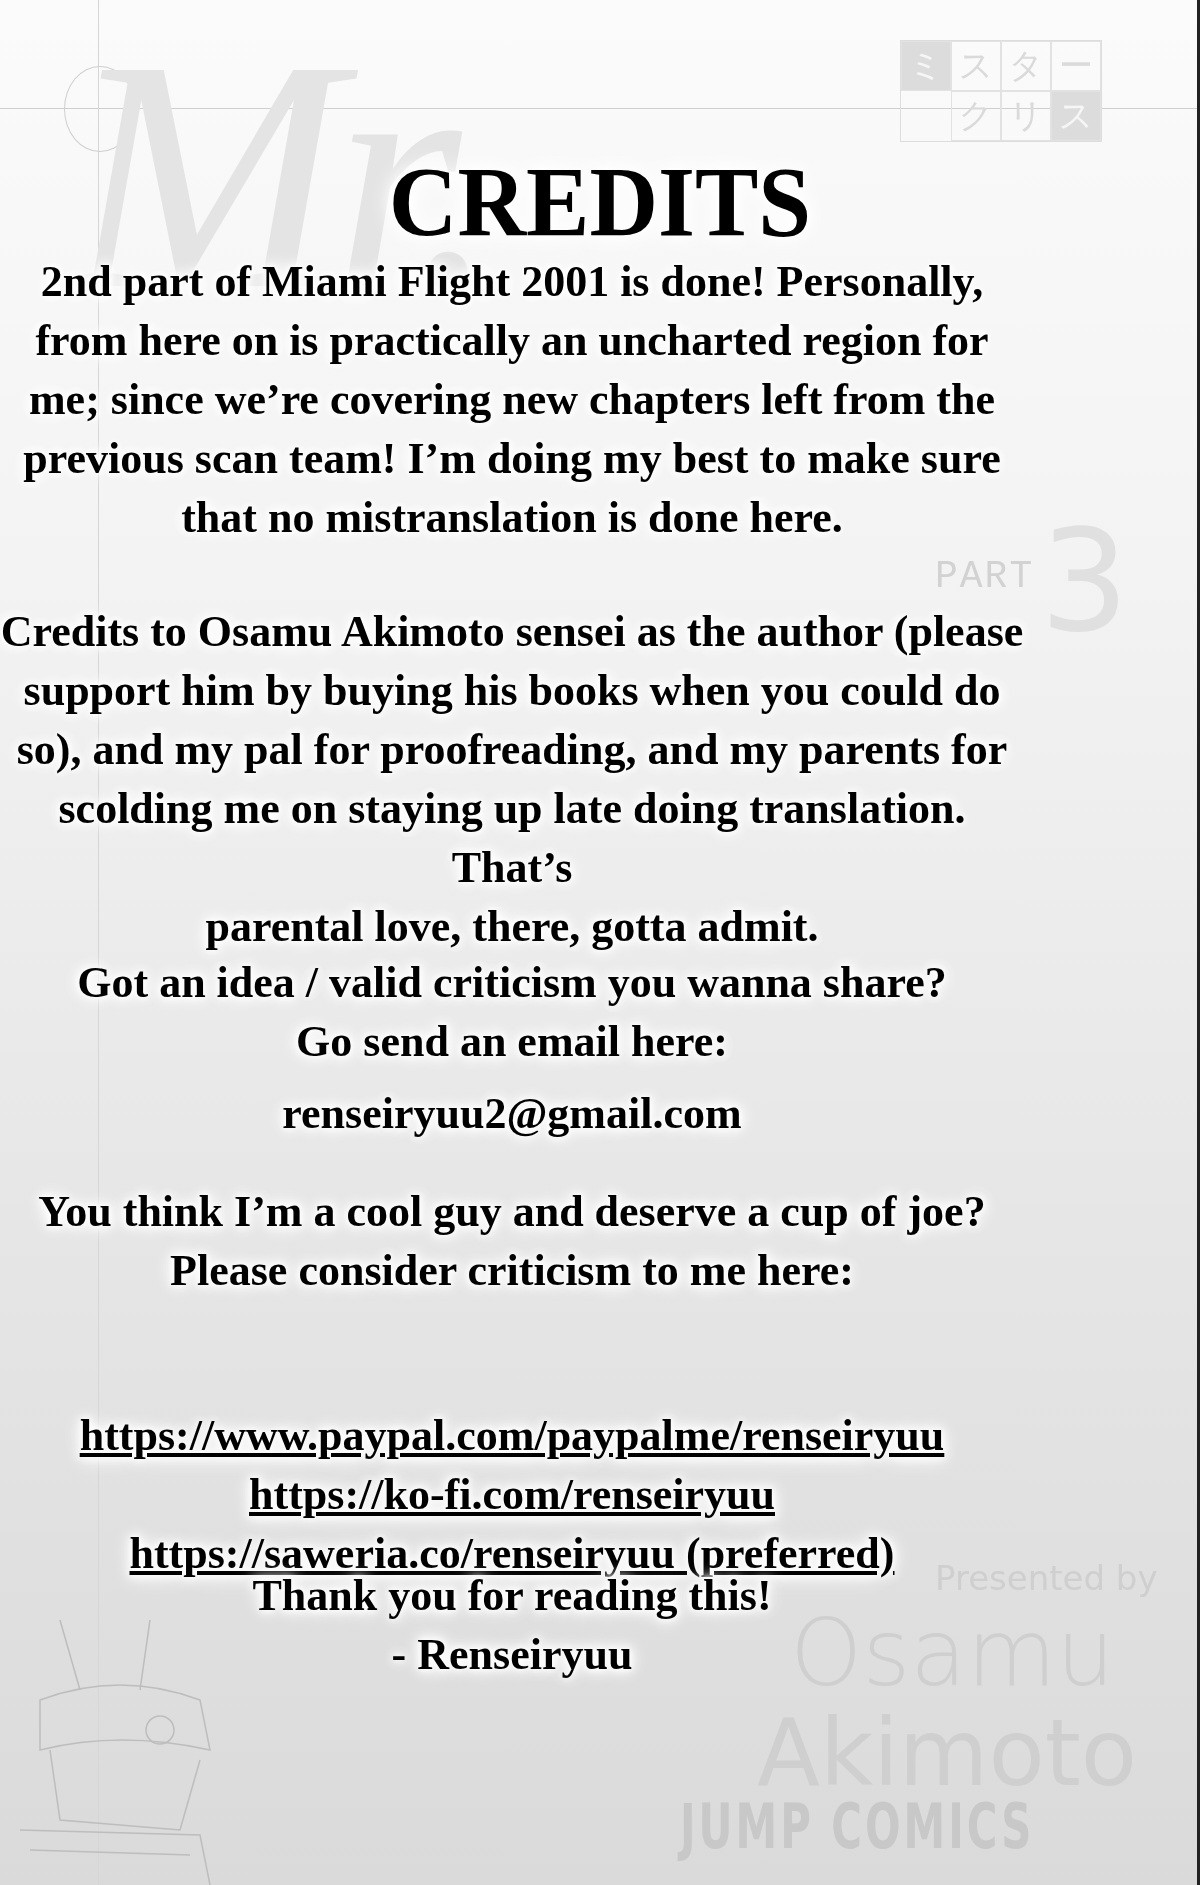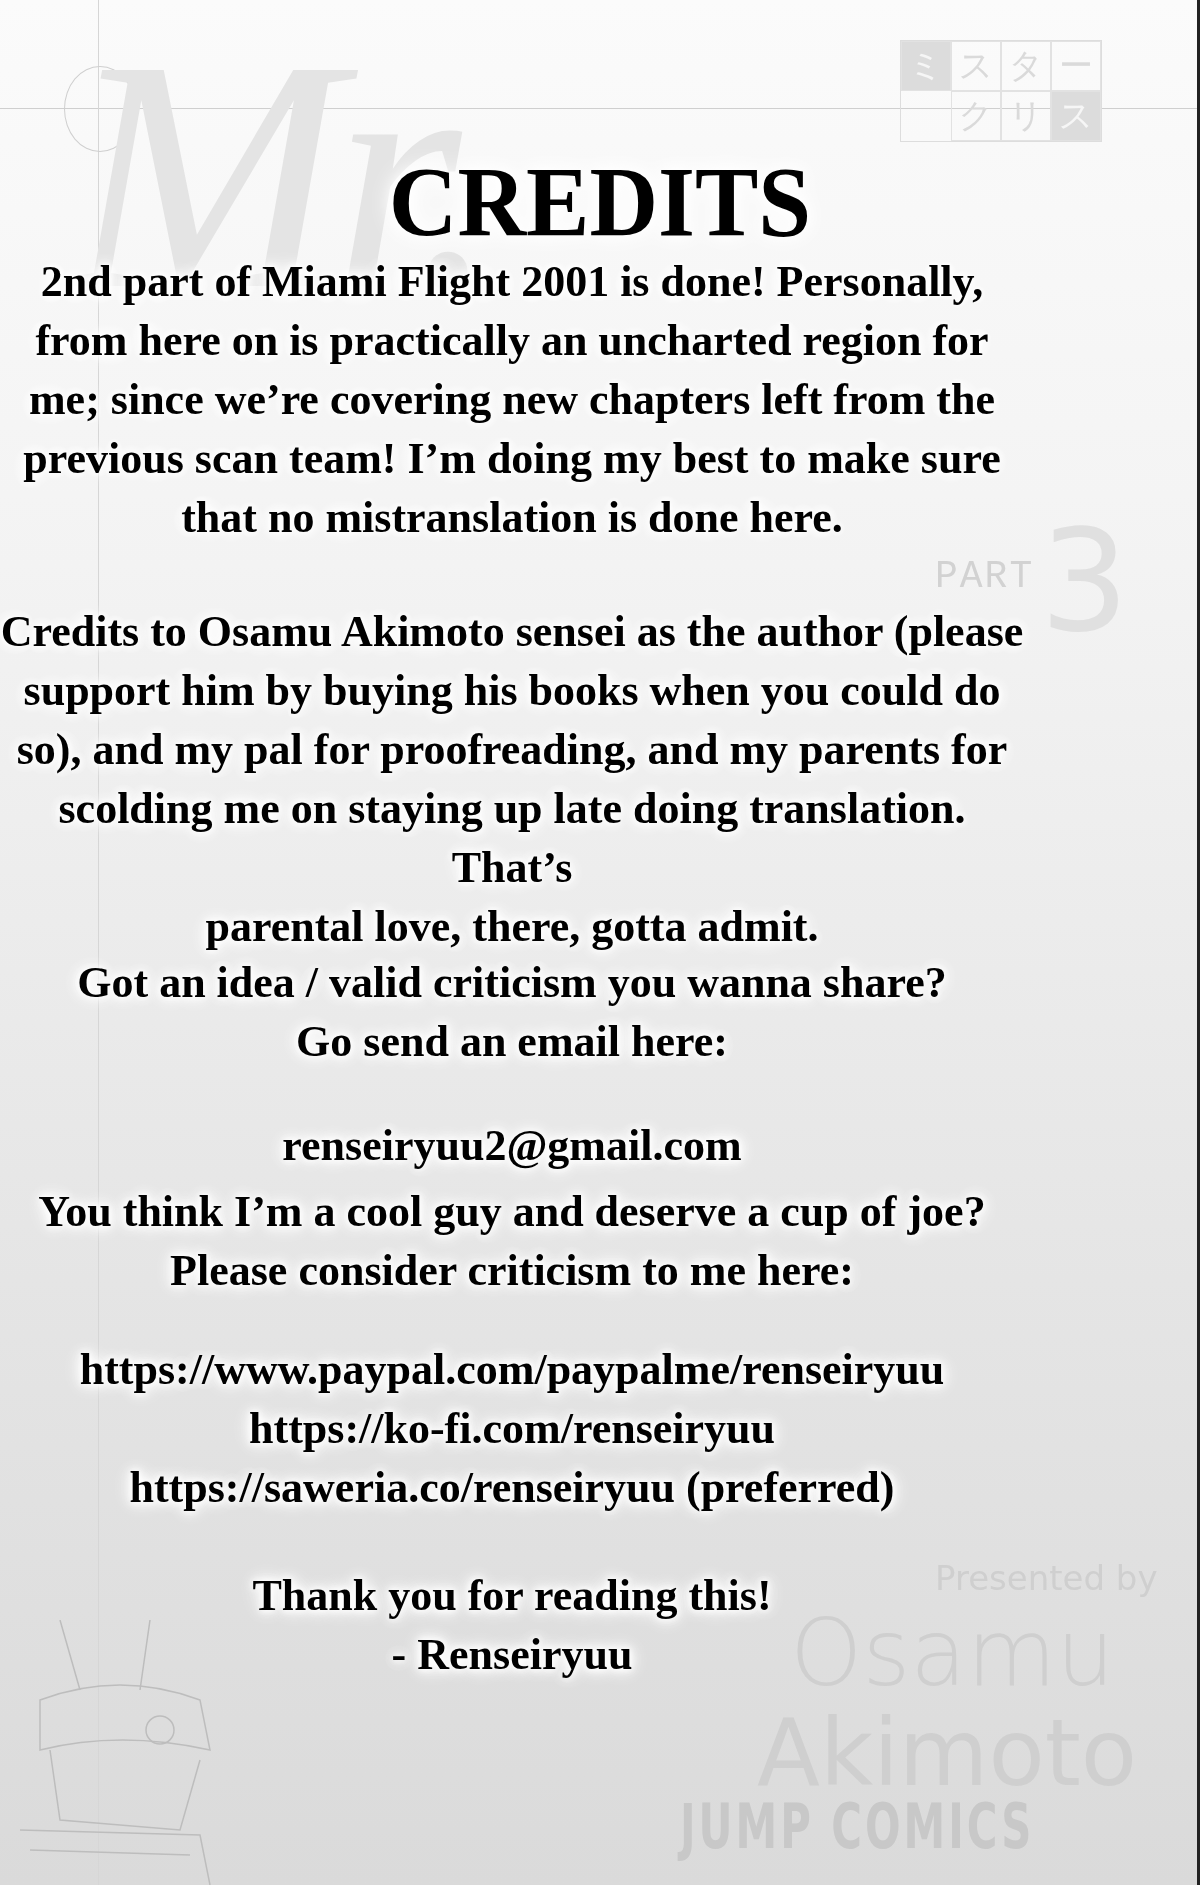--- a/index.html
+++ b/index.html
@@ -35,23 +35,23 @@
   }
   .para {
     position: absolute; left: 0; width: 1024px; text-align: center;
     font-weight: bold; color: #000; font-size: 44px; line-height: 59px;
     text-shadow: 0 0 6px #fff, 0 0 10px #fff, 0 0 14px #fff, 0 0 18px #fff, 0 0 22px #fff;
   }
   .para .line { display: block; }
   .p1 { top: 252px; }
   .p2 { top: 602px; }
   .p3 { top: 953px; }
-  .p3b { top: 1084px; margin-top: 32px; }
+  .p3b { top: 1084px; }
   .p4 { top: 1182px; }
-  .p5 { top: 1340px; }
+  .p5 { top: 1406px; text-decoration: underline; }
   .p6 { top: 1566px; }
   .link { cursor: pointer; }
 </style>
 </head>
 <body>
 
 <div class="bg-layer">
   <div class="crosshair-h"></div>
   <div class="crosshair-v"></div>
   <div class="crosshair-circle"></div>

